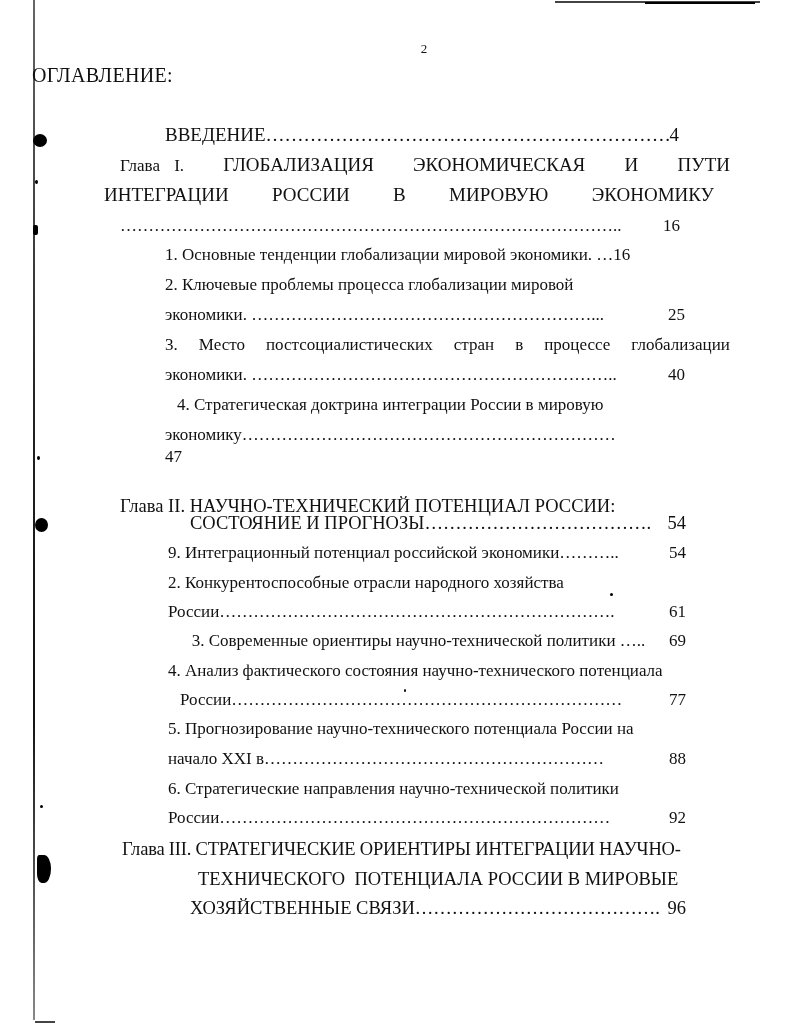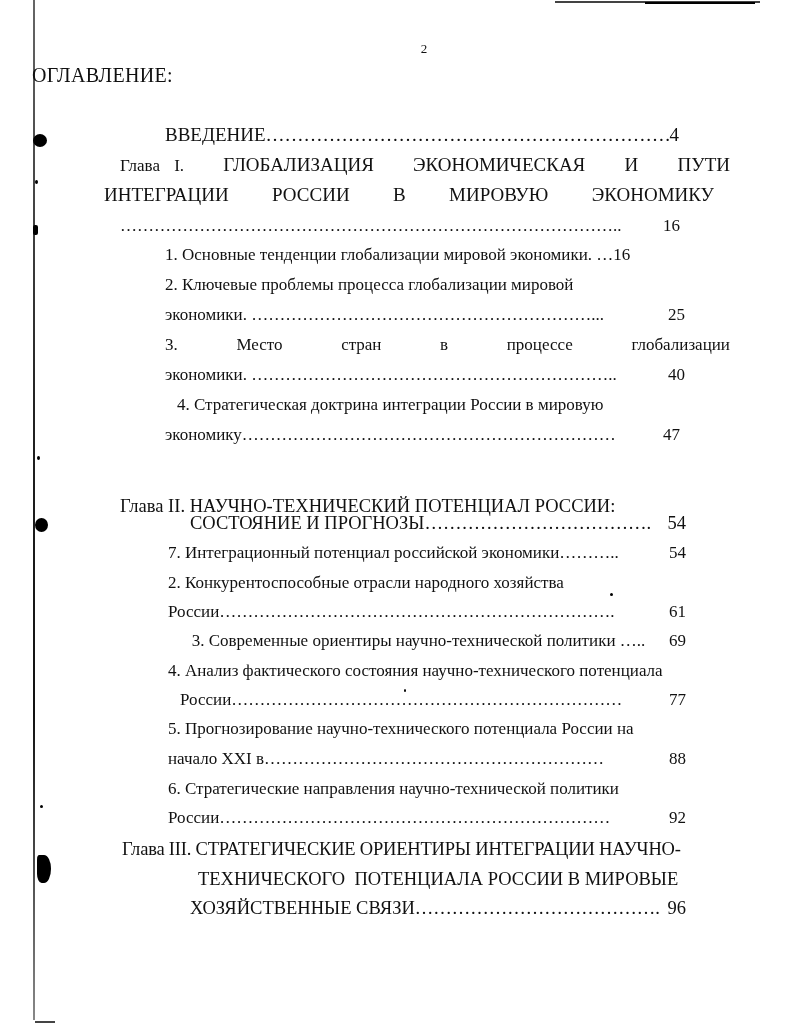--- a/index.html
+++ b/index.html
@@ -103,44 +103,45 @@
 
 <div class="line" style="top:274px; left:165px;">2. Ключевые проблемы процесса глобализации мировой</div>
 <div class="line" style="top:304px; left:165px; width:520px; display:flex;">
   <span style="flex:1; overflow:hidden;">экономики. ……………………………………………………...</span>
   <span>25</span>
 </div>
 
 <div class="line justify" style="top:334px; left:165px; width:565px;">
   <span>3.</span>
   <span>Место</span>
+  <span>постсоциалистических</span>
   <span>стран</span>
   <span>в</span>
   <span>процессе</span>
   <span>глобализации</span>
 </div>
 <div class="line" style="top:364px; left:165px; width:520px; display:flex;">
   <span style="flex:1; overflow:hidden;">экономики. ………………………………………………………..</span>
   <span>40</span>
 </div>
 
 <div class="line" style="top:394px; left:165px;margin-left:12px;">4. Стратегическая доктрина интеграции России в мировую</div>
-<div class="line" style="top:424px; left:165px; width:515px; display:flex;">
+<div class="line" style="top:424px; left:165px; width:515px; display:flex;flex-direction:column;">
   <span style="flex:1; overflow:hidden;">экономику…………………………………………………………</span>
   <span>47</span>
 </div>
 
 <div class="line" style="top:483px; left:120px; font-size:18.5px;margin-top:12px;">Глава II. НАУЧНО-ТЕХНИЧЕСКИЙ ПОТЕНЦИАЛ РОССИИ:</div>
 <div class="line" style="top:512px; left:190px; width:496px; display:flex; font-size:18.5px;">
   <span style="flex:1; overflow:hidden;">СОСТОЯНИЕ И ПРОГНОЗЫ……………………………….</span>
   <span>54</span>
 </div>
 
 <div class="line" style="top:542px; left:168px; width:518px; display:flex;">
-  <span style="flex:1; overflow:hidden;">7. Интеграционный потенциал российской экономики………..</span>
+  <span style="flex:1; overflow:hidden;">9. Интеграционный потенциал российской экономики………..</span>
   <span>54</span>
 </div>
 
 <div class="line" style="top:572px; left:168px;">2. Конкурентоспособные отрасли народного хозяйства</div>
 <div class="line" style="top:601px; left:168px; width:518px; display:flex;">
   <span style="flex:1; overflow:hidden;">России…………………………………………………………….</span>
   <span>61</span>
 </div>
 
 <div class="line" style="top:630px; left:168px; width:518px; display:flex;text-align:center;">

